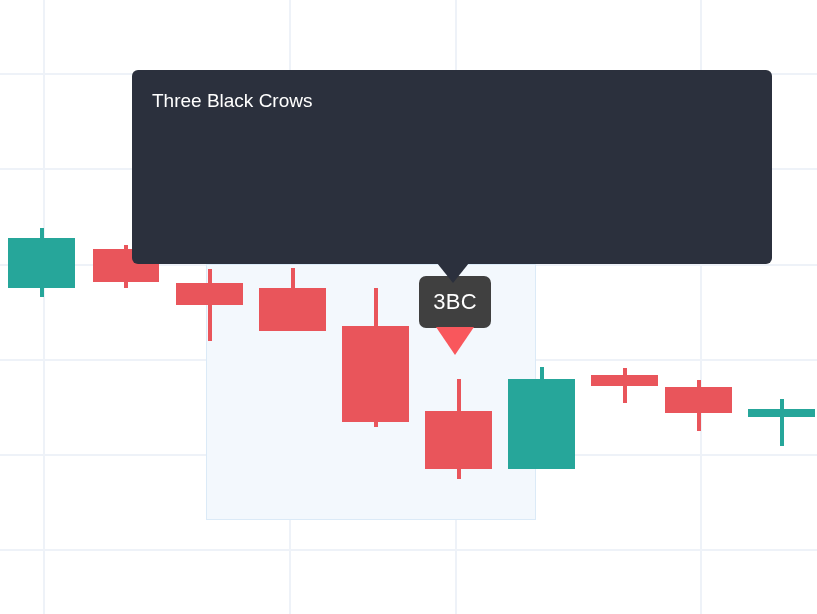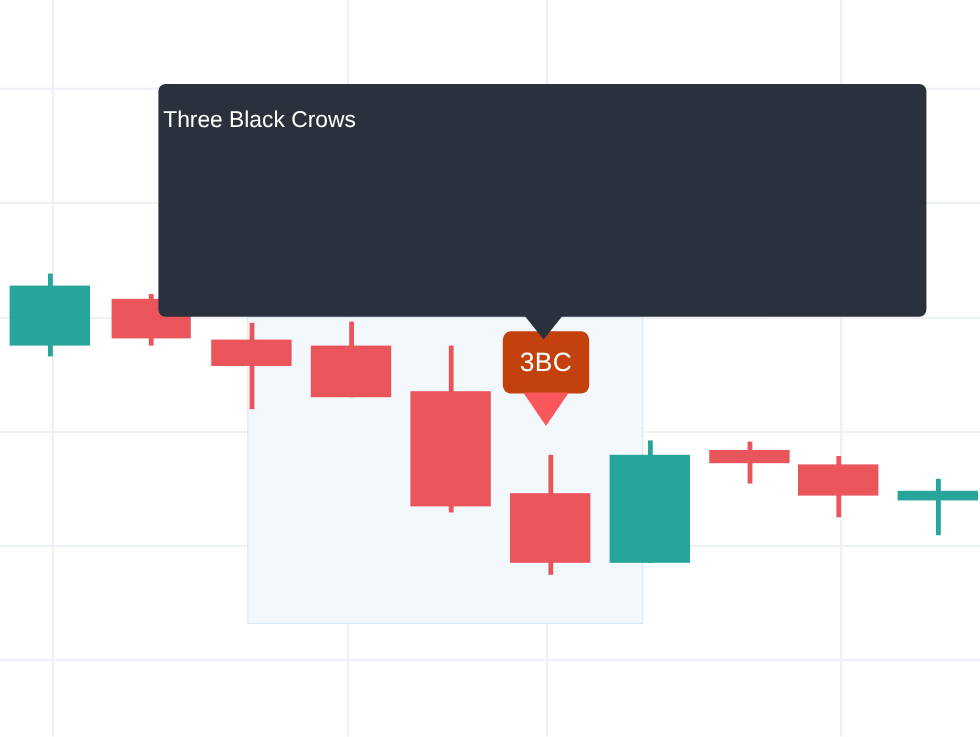--- a/index.html
+++ b/index.html
@@ -69,21 +69,21 @@
     position: absolute;
     width: 0;
     height: 0;
     border-left: 19px solid transparent;
     border-right: 19px solid transparent;
   }
   .tooltip {
     position: absolute;
     border-radius: 6px;
     box-sizing: border-box;
-    padding: 16px 20px 14px 4px;
+    padding: 16px 20px 14px 20px;
   }
   .tooltip-title {
     font-size: 19px;
     line-height: 30px;
     color: #ffffff;
     font-family: "Liberation Sans", sans-serif;
     margin: 0 0 2px 0;
     font-weight: normal;
   }
   .tooltip-body {
@@ -161,21 +161,21 @@
         <div class="body" style="left: 665px; top: 387px; width: 67px; height: 26px; background: rgb(233, 85, 91);"></div>
       </div>
       <div class="candle">
         <div class="wick" style="left: 779.5px; top: 399px; height: 47px; background: rgb(38, 166, 154);"></div>
         <div class="body" style="left: 748px; top: 409px; width: 67px; height: 8px; background: rgb(38, 166, 154);"></div>
       </div>
     </div>
 
   <div class="marker-layer">
     <div class="marker">
-      <div class="marker-bubble" style="left: 419px; top: 276px; width: 72px; height: 52px; background: #c2410c; color: rgb(255, 255, 255);">3BC</div>
+      <div class="marker-bubble" style="left: 419px; top: 276px; width: 72px; height: 52px; background: #404040; color: rgb(255, 255, 255);">3BC</div>
       <div class="marker-tail" style="left: 436px; top: 327px; border-top: 28px solid rgb(249, 87, 92);"></div>
     </div>
   </div>
 
   <div class="tooltip-layer">
     <div class="tooltip" style="left: 132px; top: 70px; width: 640px; height: 194px; background: rgb(43, 48, 61);">
       <p class="tooltip-title">Three Black Crows</p>
     </div>
     <div class="tooltip-tail" style="left: 437px; top: 263px; border-top: 20px solid rgb(43, 48, 61);"></div>
   </div>

